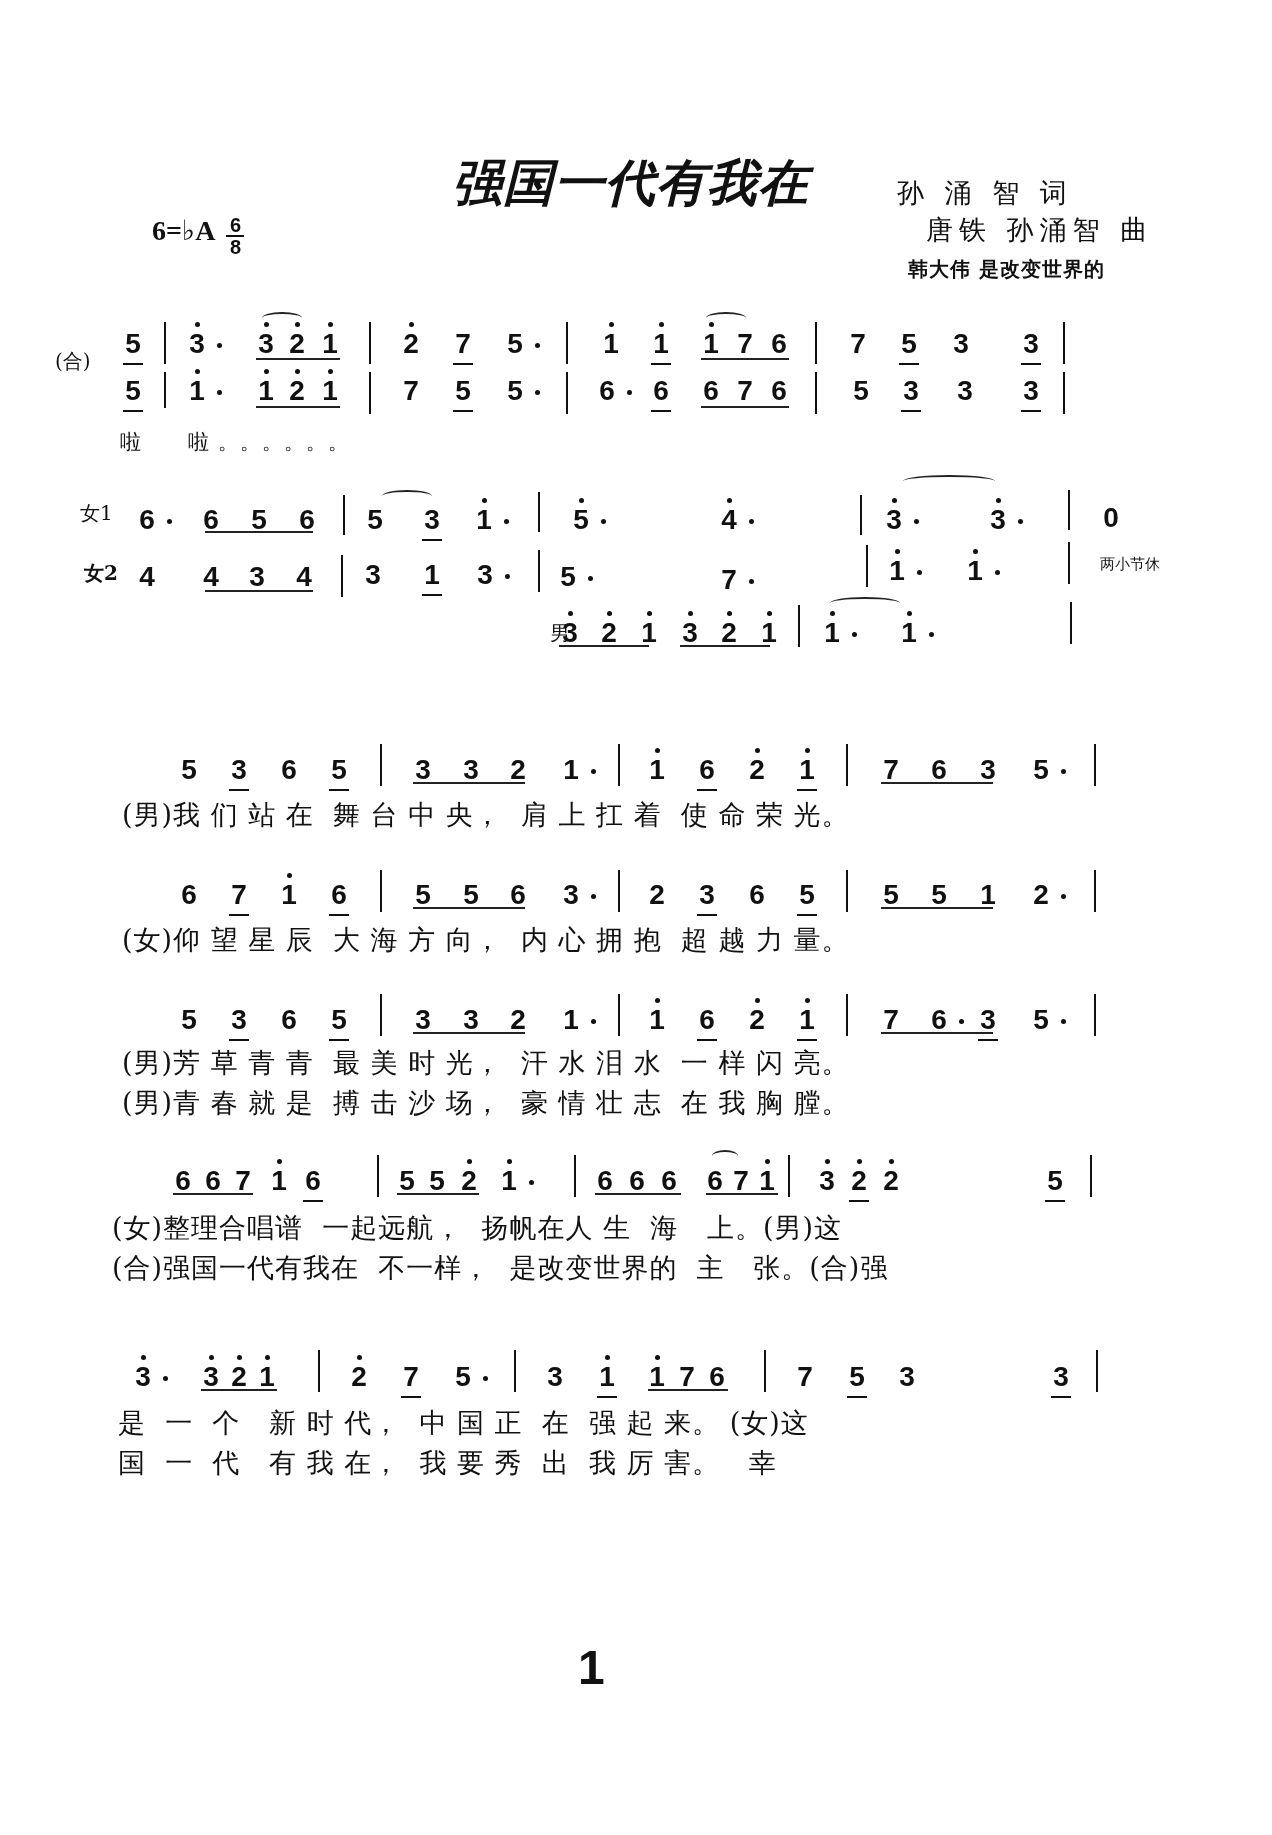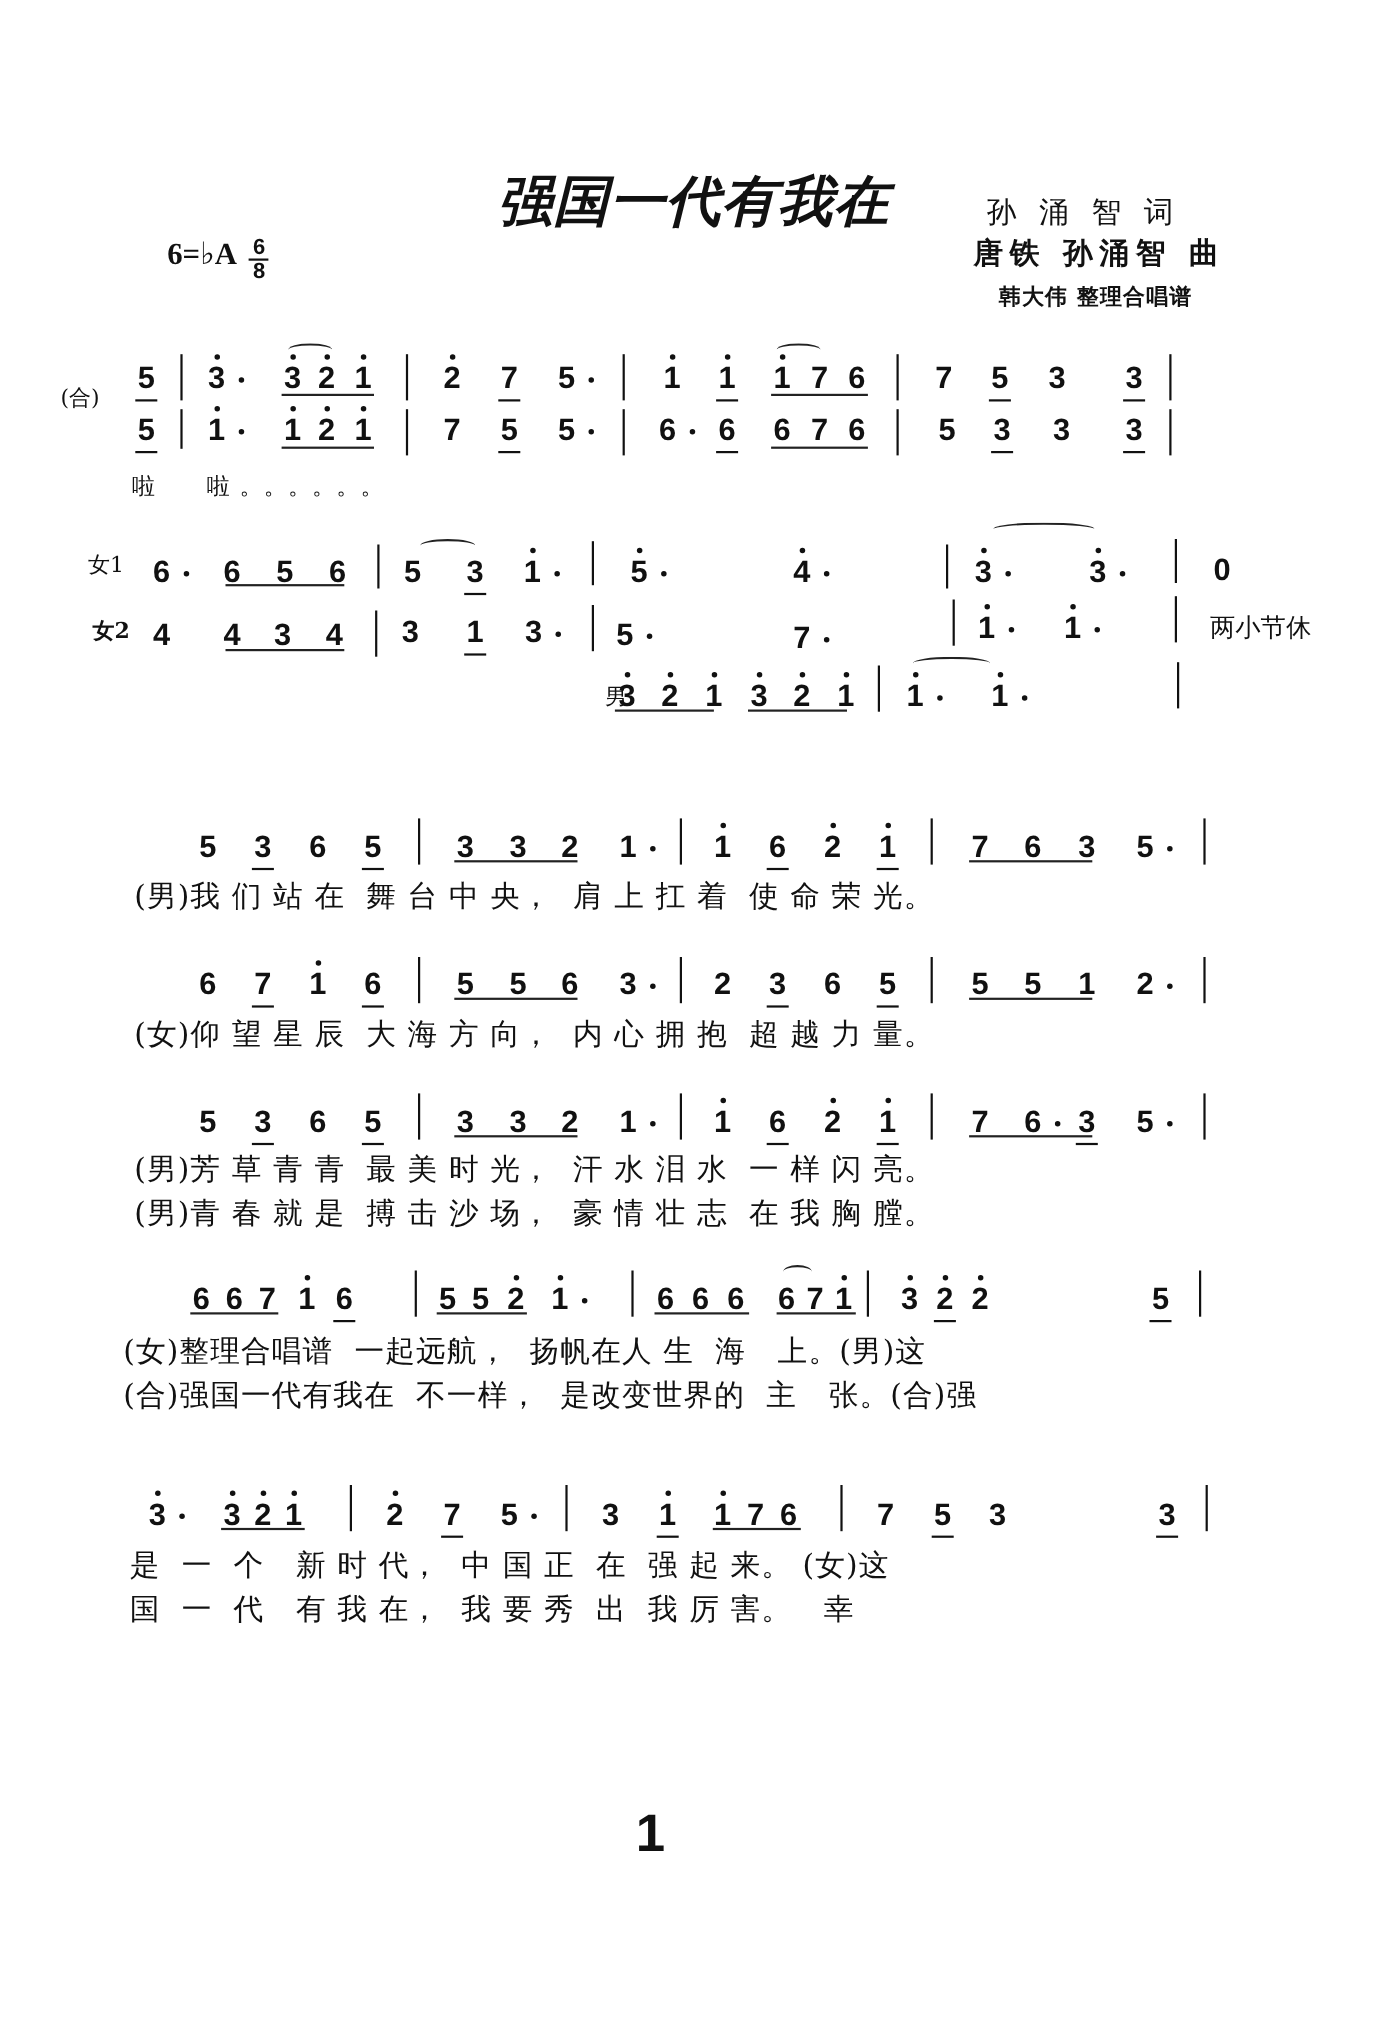--- a/index.html
+++ b/index.html
@@ -21,22 +21,22 @@
   .bar { position:absolute; width:2px; background:#111; }
   .slur { position:absolute; border-top:2px solid #222; border-radius:50% 50% 0 0; height:10px; }
   .lyric { position:absolute; font-family:"DejaVu Serif","Liberation Serif",serif; font-size:27px; white-space:pre; letter-spacing:1px; }
   .pageno { font-family:"Liberation Sans",sans-serif; font-weight:bold; font-size:48px; }
 </style>
 </head>
 <body>
 
 <div class="abs title" style="left:452px;top:150px;">强国一代有我在</div>
 <div class="abs credit" style="left:897px;top:175px;">孙 涌 智   词</div>
-<div class="abs credit" style="left:885px;top:212px;font-weight:bold;">唐铁 孙涌智 曲</div>
-<div class="abs credit-sm" style="left:908px;top:256px;">韩大伟 整理合唱谱</div>
+<div class="abs credit" style="left:926px;top:212px;">唐铁 孙涌智 曲</div>
+<div class="abs credit-sm" style="left:908px;top:256px;">韩大伟 是改变世界的</div>
 <div class="abs" style="left:152px;top:214px;">
   <span class="key">6=♭A</span>
   <span class="timesig">
     <span>6</span>
     <span class="line"></span>
     <span>8</span>
   </span>
 </div>
 
 <div class="abs label" style="left:55px;top:348px;">(合)</div>
@@ -133,21 +133,21 @@
   <div class="note" style="left:362px;top:560px;"><span>3</span></div>
   <div class="note" style="left:421px;top:560px;"><span>1</span><i class="ul"></i></div>
   <div class="note" style="left:474px;top:560px;"><span>3</span><i class="dot"></i></div>
   <div class="bar" style="left:538px;top:550px;height:42px;"></div>
   <div class="note" style="left:557px;top:562px;"><span>5</span><i class="dot"></i></div>
   <div class="note" style="left:718px;top:565px;"><span>7</span><i class="dot"></i></div>
   <div class="bar" style="left:866px;top:545px;height:42px;"></div>
   <div class="note" style="left:886px;top:556px;"><span>1</span><i class="hi"></i><i class="dot"></i></div>
   <div class="note" style="left:964px;top:556px;"><span>1</span><i class="hi"></i><i class="dot"></i></div>
   <div class="bar" style="left:1068px;top:542px;height:42px;"></div>
-  <div class="abs label" style="left:1100px;top:555px;font-family:'DejaVu Sans',sans-serif;font-size:23px;">两小节休</div>
+  <div class="abs label" style="left:1100px;top:555px;font-family:'DejaVu Sans',sans-serif;font-size:15px;">两小节休</div>
 </div>
 
 <div class="abs label" style="left:550px;top:620px;">男</div>
 <div>
   <div class="note" style="left:559px;top:618px;"><span>3</span><i class="hi"></i></div>
   <div class="note" style="left:598px;top:618px;"><span>2</span><i class="hi"></i></div>
   <div class="note" style="left:638px;top:618px;"><span>1</span><i class="hi"></i></div>
   <div class="beam" style="left:559px;top:645px;width:90px;"></div>
   <div class="note" style="left:679px;top:618px;"><span>3</span><i class="hi"></i></div>
   <div class="note" style="left:718px;top:618px;"><span>2</span><i class="hi"></i></div>

